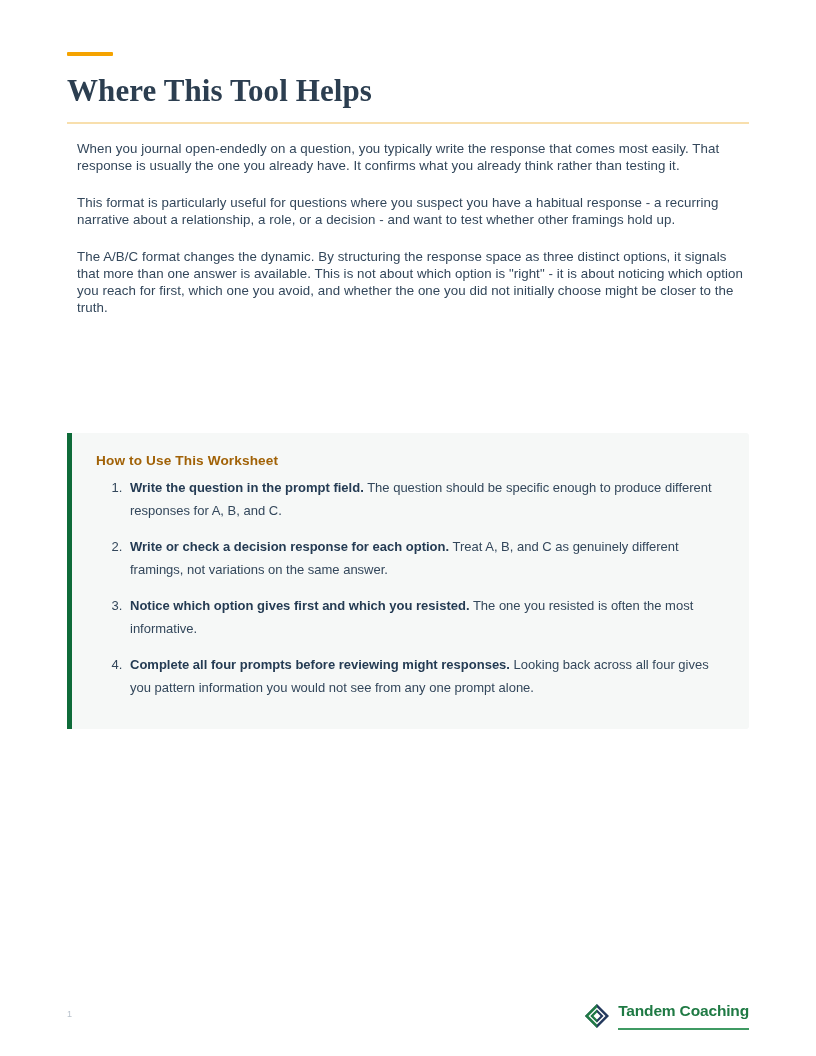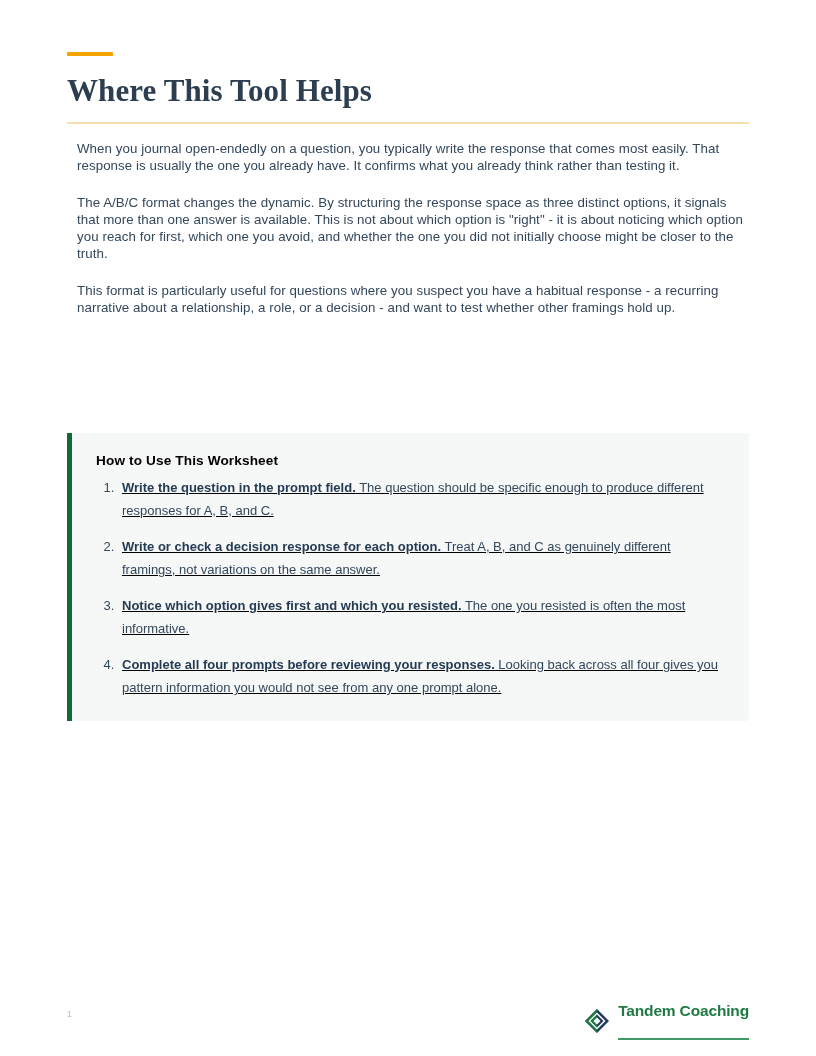--- a/index.html
+++ b/index.html
@@ -79,28 +79,27 @@
     box-sizing: border-box;
     background: #f6f8f7;
     border-left: 5px solid #0e6b39;
     border-radius: 0 3px 3px 0;
     padding: 20px 24px 22px 24px;
   }
   .callout-title {
     margin: 0 0 8px 0;
     font-size: 13.6px;
     font-weight: 700;
-    color: #000000;
+    color: #a16207;
     letter-spacing: 0.01em;
   }
   .callout-list {
-    margin: 0;
+    margin: 8px;
     padding-left: 22px;
     list-style-type: decimal;
-    text-decoration: underline;
   }
   .callout-list li {
     font-size: 13px;
     line-height: 23px;
     color: #33475b;
     margin-bottom: 13px;
     padding-left: 4px;
   }
   .callout-list li:last-child { margin-bottom: 0; }
   .callout-list li .lead {
@@ -136,55 +135,55 @@
     width: 26px;
     height: 26px;
     display: block;
   }
   .brand-name {
     font-size: 15.5px;
     font-weight: 700;
     color: #1f7a44;
     letter-spacing: -0.01em;
     border-bottom: 2px solid #3f9a63;
-    padding-bottom: 18px;
+    padding-bottom: 8px;
     line-height: 1.15;
   }
 </style>
 </head>
 <body>
 
 <div class="page">
 
   <div class="header">
     <div class="accent-bar"></div>
     <h1 class="page-title">Where This Tool Helps</h1>
     <div class="title-rule"></div>
   </div>
 
   <div class="content">
     <p class="para">When you journal open-endedly on a question, you typically write the response that comes most easily. That response is usually the one you already have. It confirms what you already think rather than testing it.</p>
+    <p class="para">This format is particularly useful for questions where you suspect you have a habitual response - a recurring narrative about a relationship, a role, or a decision - and want to test whether other framings hold up.</p>
     <p class="para">The A/B/C format changes the dynamic. By structuring the response space as three distinct options, it signals that more than one answer is available. This is not about which option is "right" - it is about noticing which option you reach for first, which one you avoid, and whether the one you did not initially choose might be closer to the truth.</p>
-    <p class="para">This format is particularly useful for questions where you suspect you have a habitual response - a recurring narrative about a relationship, a role, or a decision - and want to test whether other framings hold up.</p>
   </div>
 
   <div class="callout">
     <div class="callout-title">How to Use This Worksheet</div>
     <ol class="callout-list">
       <li>
         <span class="lead">Write the question in the prompt field.</span><span> The question should be specific enough to produce different responses for A, B, and C.</span>
       </li>
       <li>
         <span class="lead">Write or check a decision response for each option.</span><span> Treat A, B, and C as genuinely different framings, not variations on the same answer.</span>
       </li>
       <li>
         <span class="lead">Notice which option gives first and which you resisted.</span><span> The one you resisted is often the most informative.</span>
       </li>
       <li>
-        <span class="lead">Complete all four prompts before reviewing your responses.</span><span> Looking back across all four gives you pattern information you would not see from any one prompt alone.</span>
+        <span class="lead">Complete all four prompts before reviewing might responses.</span><span> Looking back across all four gives you pattern information you would not see from any one prompt alone.</span>
       </li>
     </ol>
   </div>
 
   <div class="footer">
     <div class="page-number">1</div>
     <div class="brand">
       <svg class="brand-mark" viewBox="0 0 52 52">
         <polygon points="26,2 50,26 26,50 2,26" fill="#23395d"></polygon>
         <polygon points="26,2 26,50 2,26" fill="#1f7a44"></polygon>

